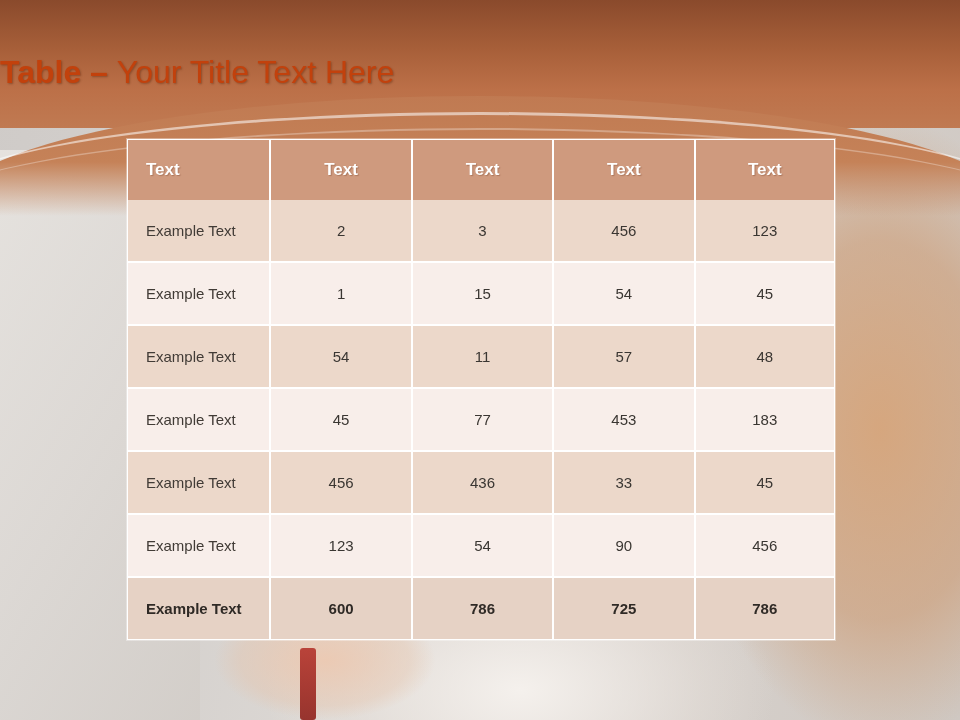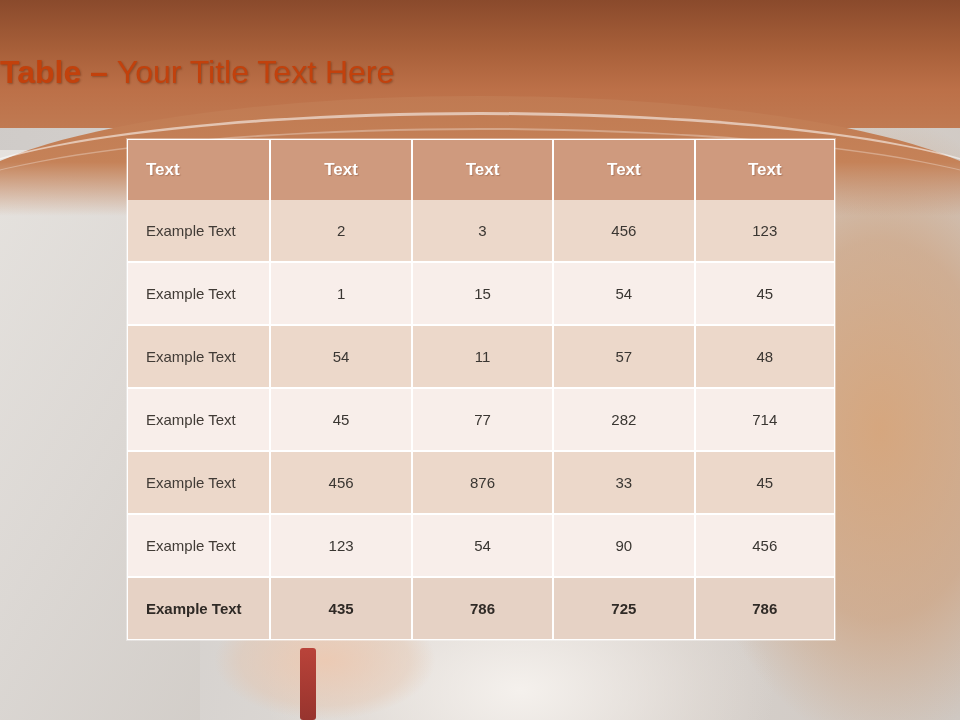--- a/index.html
+++ b/index.html
@@ -217,40 +217,40 @@
           <td class="first">Example Text</td>
           <td>54</td>
           <td>11</td>
           <td>57</td>
           <td>48</td>
         </tr>
         <tr class="even">
           <td class="first">Example Text</td>
           <td>45</td>
           <td>77</td>
-          <td>282</td>
-          <td>714</td>
+          <td>453</td>
+          <td>183</td>
         </tr>
         <tr class="odd">
           <td class="first">Example Text</td>
           <td>456</td>
-          <td>876</td>
+          <td>436</td>
           <td>33</td>
           <td>45</td>
         </tr>
         <tr class="even">
           <td class="first">Example Text</td>
           <td>123</td>
           <td>54</td>
           <td>90</td>
           <td>456</td>
         </tr>
         <tr class="total">
           <td class="first">Example Text</td>
-          <td>435</td>
+          <td>600</td>
           <td>786</td>
           <td>725</td>
           <td>786</td>
         </tr>
       </tbody>
     </table>
   </div>
 
 </div>
 

